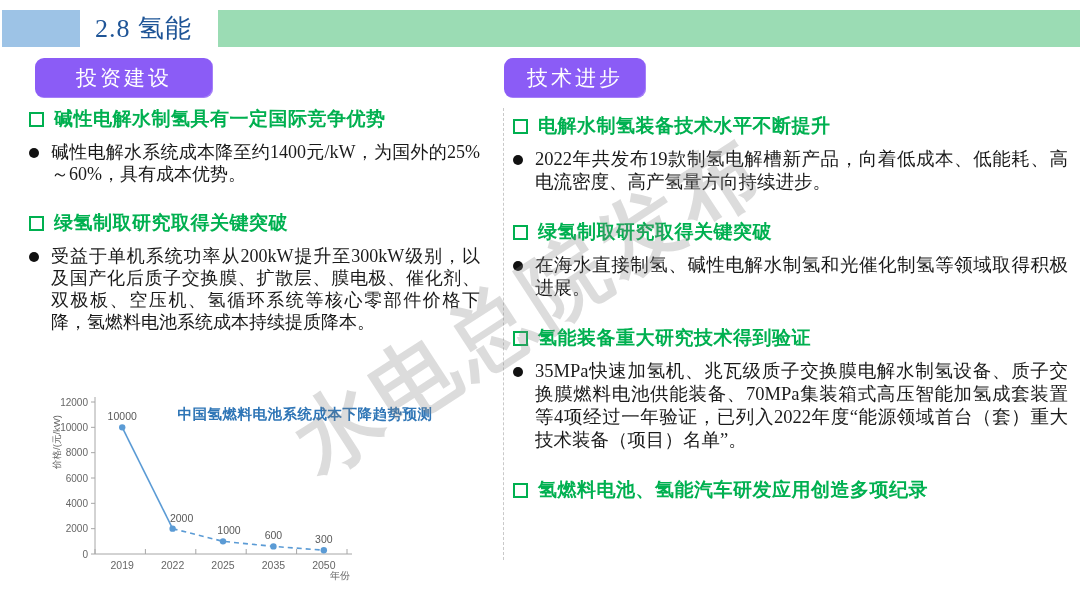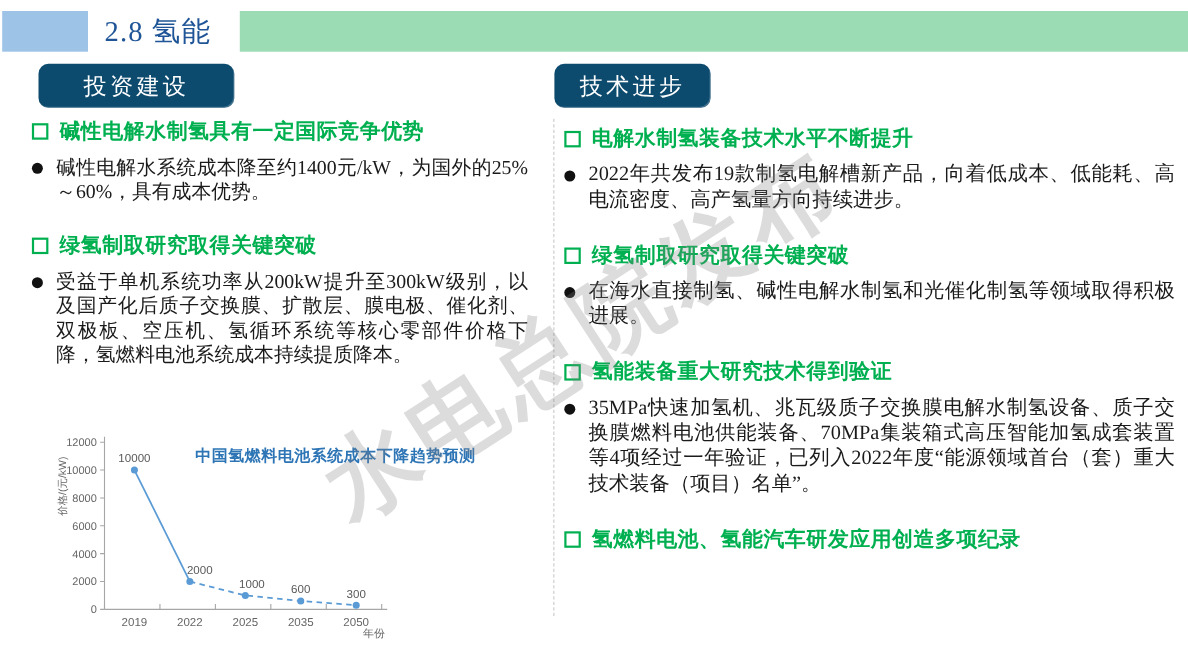--- a/index.html
+++ b/index.html
@@ -6,21 +6,21 @@
   .slide{position:relative;width:1080px;height:608px;background:#ffffff;overflow:hidden;
          font-family:"Liberation Sans","DejaVu Sans",sans-serif;}
 
   
   .bar-blue{position:absolute;left:2px;top:10px;width:78px;height:37px;background:#9DC3E6;}
   .bar-green{position:absolute;left:218px;top:10px;width:862px;height:37px;background:#9BDCB4;}
   .page-title{position:absolute;left:95px;top:11px;font-family:"Liberation Serif","DejaVu Serif",serif;
               font-weight:normal;font-size:26px;color:#1F5597;letter-spacing:1px;}
 
   
-  .col-title{position:absolute;top:58px;height:40px;background:#0c4a6e;border-radius:9px;
+  .col-title{position:absolute;top:58px;height:40px;background:#8b5cf6;border-radius:9px;
              color:#ffffff;font-size:21px;letter-spacing:3px;display:flex;align-items:center;
              justify-content:center;box-shadow:inset -1px -1px 0 rgba(255,255,255,0.22);}
   .col-title.left{left:35px;width:178px;}
   .col-title.right{left:504px;width:142px;}
 
   
   .divider{position:absolute;left:503px;top:108px;height:452px;border-left:1px dashed #c9c9c9;}
 
   
   .watermark{position:absolute;left:240px;top:248px;width:580px;text-align:center;

